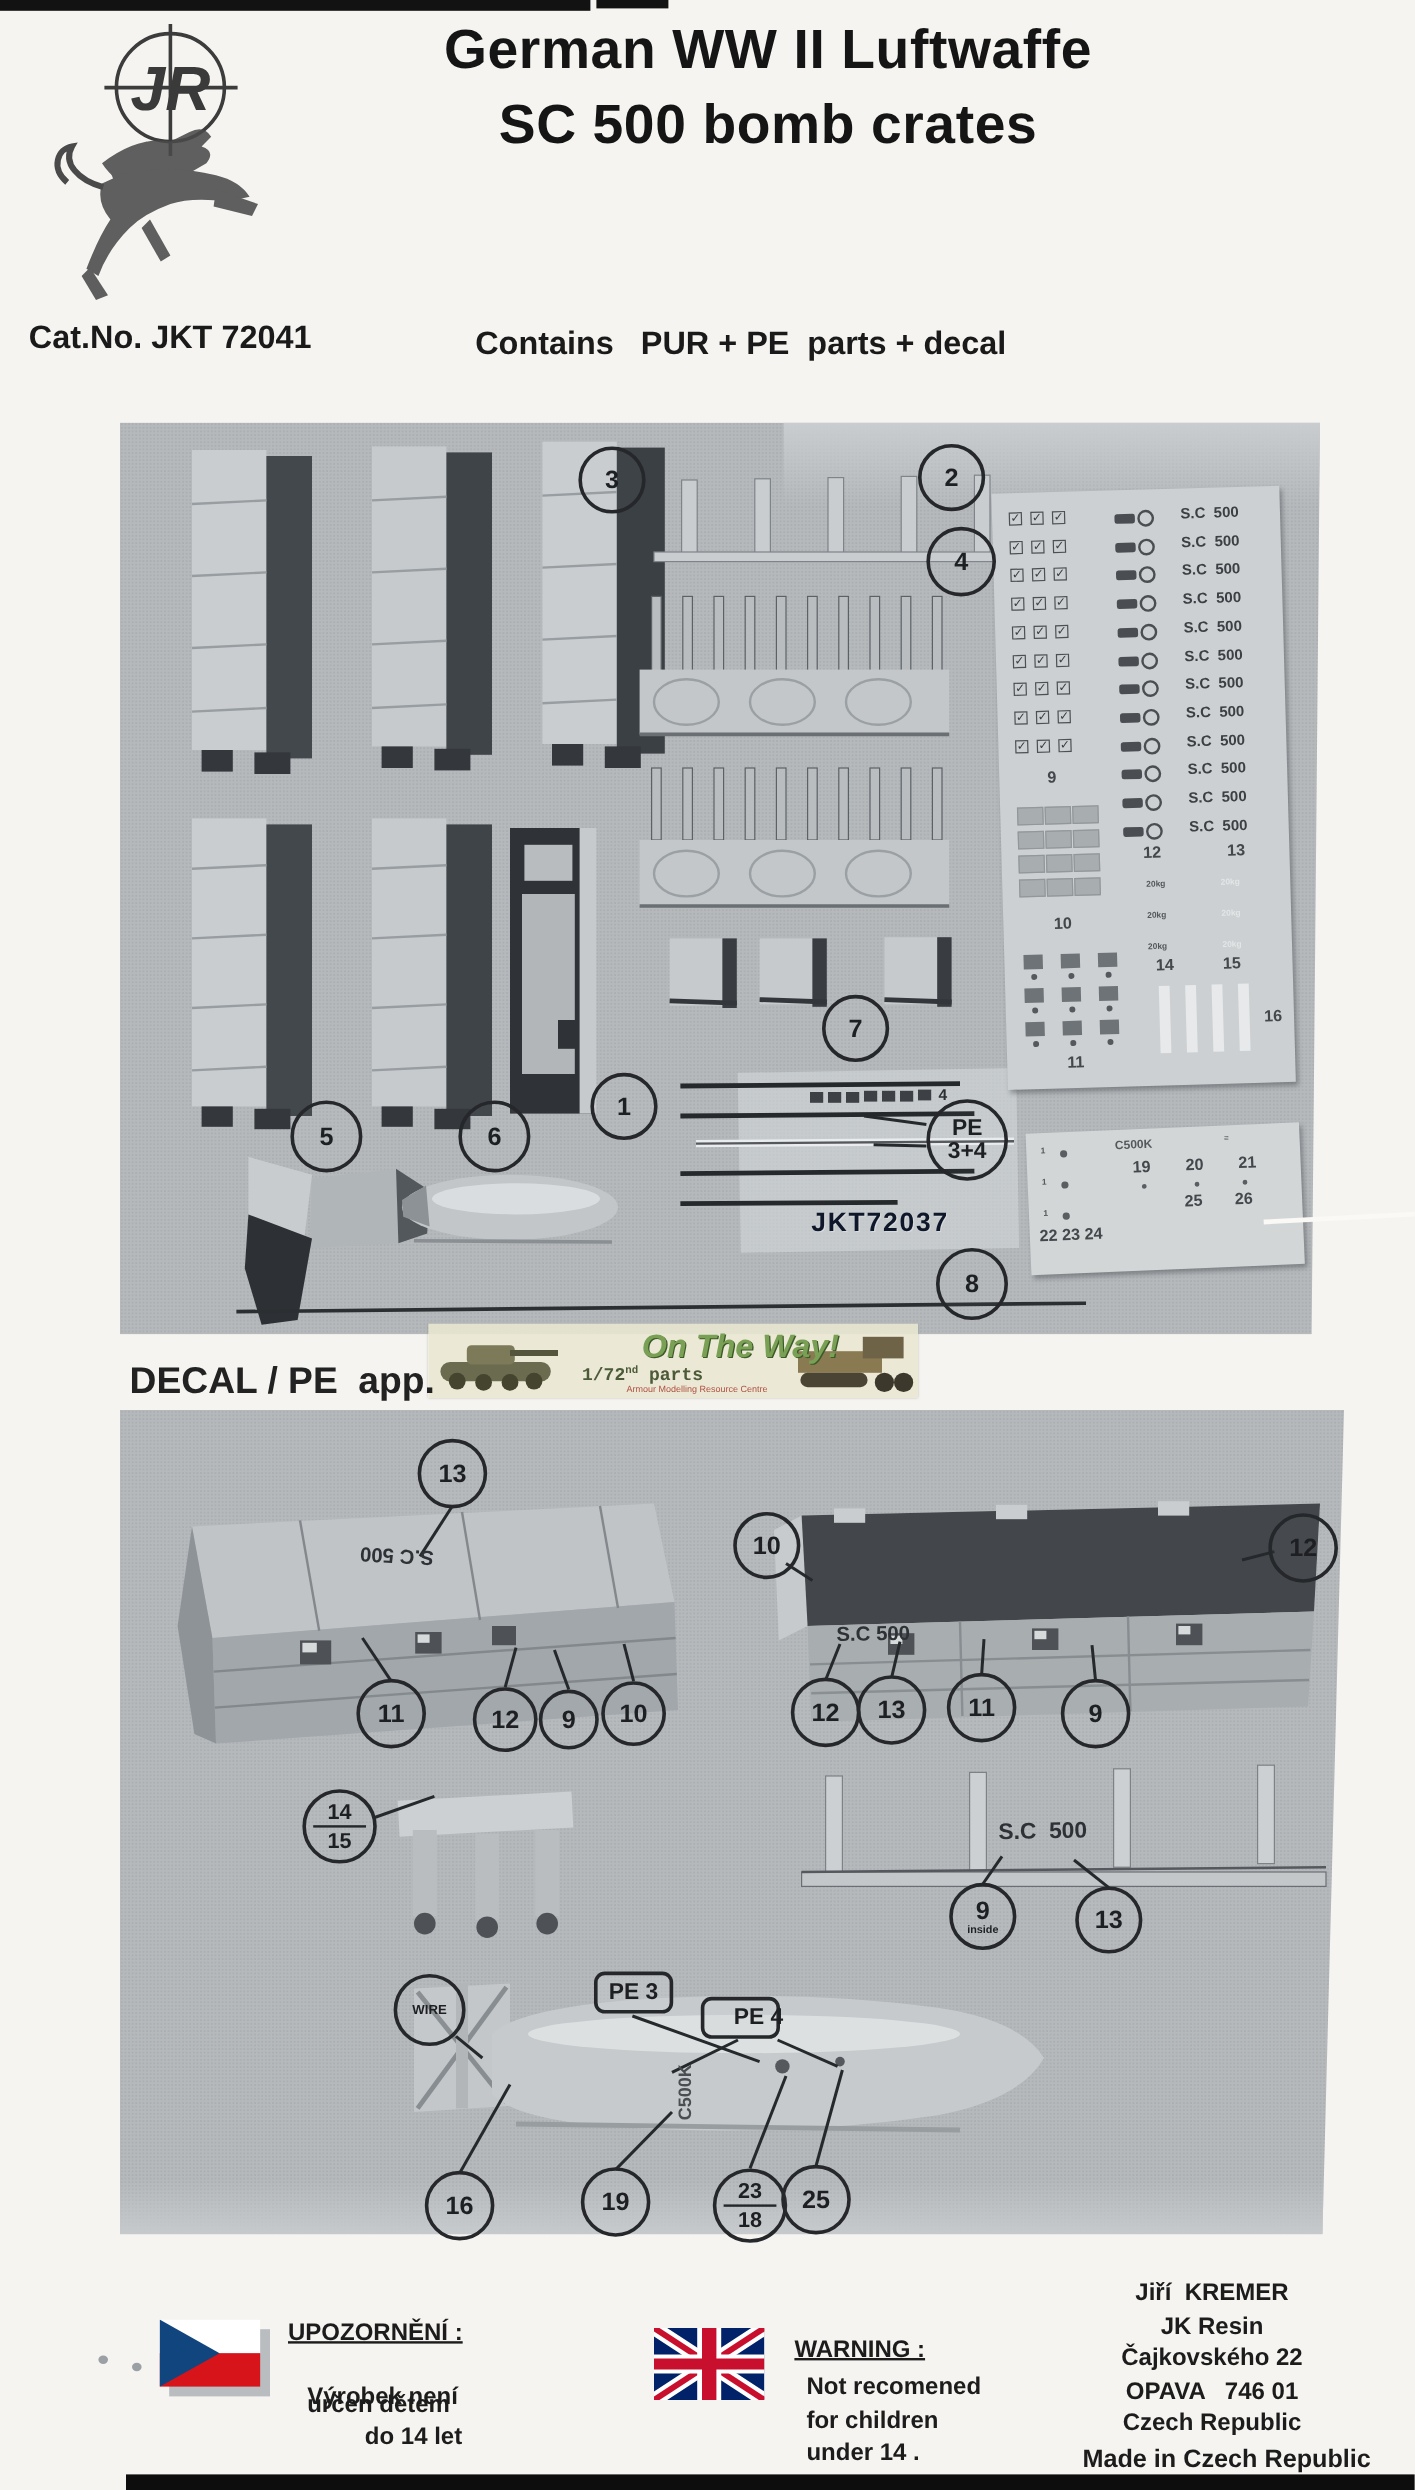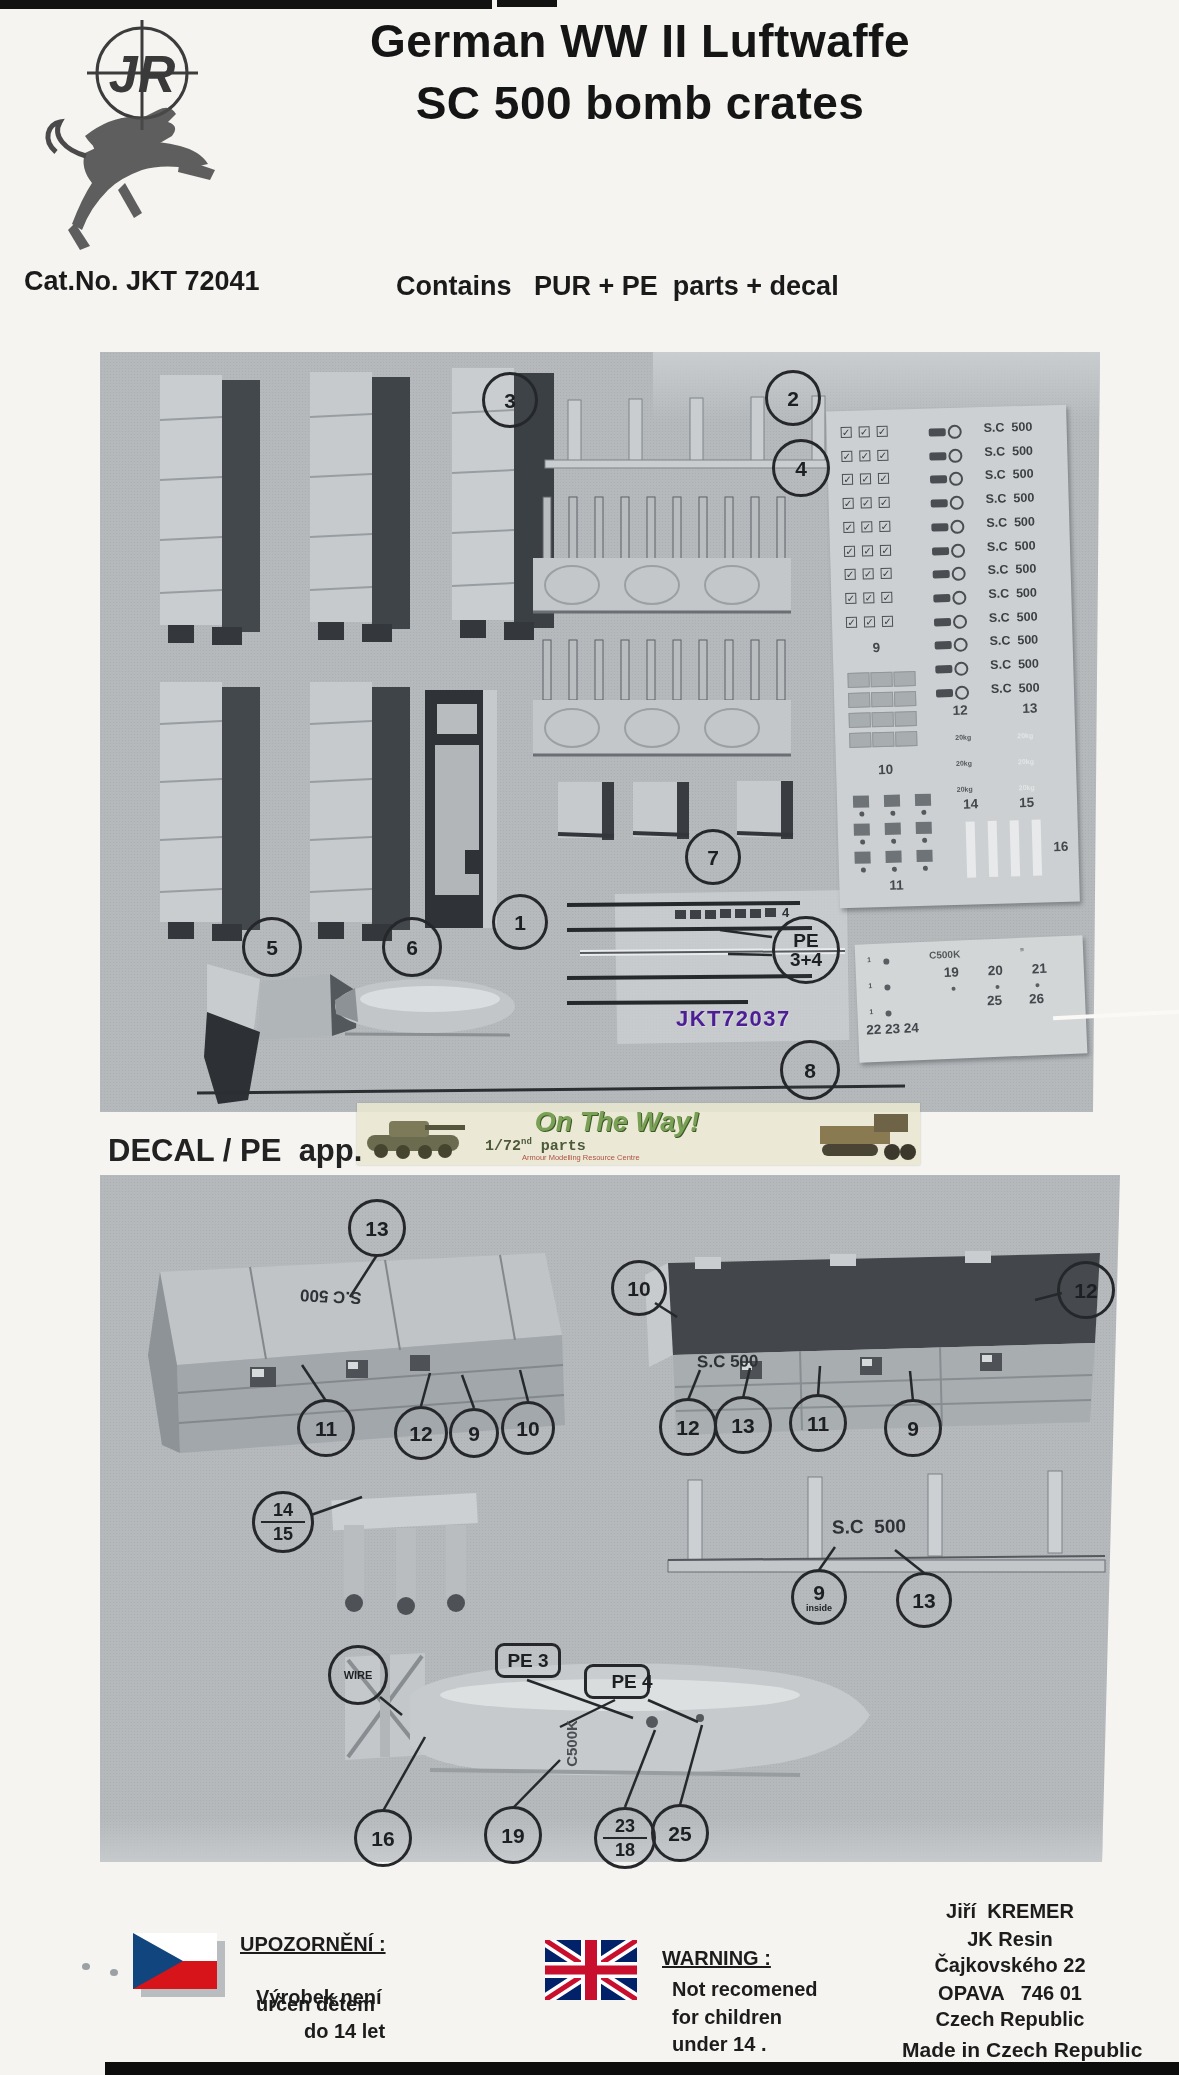--- a/index.html
+++ b/index.html
@@ -37,25 +37,25 @@
   .sc-txt{font-weight:bold;color:#3c4044;font-size:12.5px;white-space:pre;}
   .stencil-bar{display:inline-block;width:17px;height:8px;background:#4a4e52;border-radius:2px;}
   .stencil-ring{display:inline-block;width:10px;height:10px;border:2px solid #4a4e52;border-radius:50%;margin-left:2px;}
   .sq{position:absolute;width:20px;height:13px;background:#a8adb0;border:1px solid #92979a;}
   .sym{position:absolute;width:16px;height:12px;background:#6e7377;}
   .sym:after{content:"";position:absolute;left:6px;top:16px;width:5px;height:5px;border-radius:50%;background:#55595d;}
   .stripe{position:absolute;width:9px;height:56px;background:#e7e9ea;}
   .tinytxt{position:absolute;font-size:7px;font-weight:bold;color:#55585b;line-height:1.1;}
   .fainttxt{position:absolute;font-size:7px;font-weight:bold;color:#e3e5e6;line-height:1.1;}
 
-  .fret-label{position:absolute;left:676px;top:1006px;font-size:22px;font-weight:bold;color:#4c1d95;letter-spacing:1.5px;text-shadow:1px 1px 0 #d8dadc;}
+  .fret-label{position:absolute;left:676px;top:1006px;font-size:22px;font-weight:bold;color:#0f172a;letter-spacing:1.5px;text-shadow:1px 1px 0 #d8dadc;}
   .fret-count{position:absolute;left:782px;top:905px;font-size:13px;font-weight:bold;color:#2c2f32;}
 
   
-  .banner{position:absolute;left:357px;top:1103px;width:563px;height:62px;background:rgba(233,231,209,.88);box-shadow:0 0 2px rgba(120,120,100,.4);}
+  .banner{position:absolute;left:357px;top:1103px;width:408px;height:62px;background:rgba(233,231,209,.88);box-shadow:0 0 2px rgba(120,120,100,.4);}
   .banner .otw{position:absolute;left:115px;top:4px;width:290px;text-align:center;font-size:27px;font-weight:bold;font-style:italic;color:#79a055;text-shadow:1px 1px 0 #3c5a28;}
   .banner .scale{position:absolute;left:128px;top:34px;font-family:"Liberation Mono","DejaVu Sans Mono",monospace;font-size:15px;font-weight:bold;color:#4c5a38;}
   .banner .scale sup{font-size:9px;}
   .banner .amrc{position:absolute;left:165px;top:50px;font-size:7.5px;color:#b05040;}
 
   .sec-head{position:absolute;left:108px;top:1133px;font-size:31px;font-weight:bold;color:#222;white-space:pre;}
 
   
   .crate-txt{position:absolute;font-weight:bold;color:#2e3236;white-space:pre;}
 

